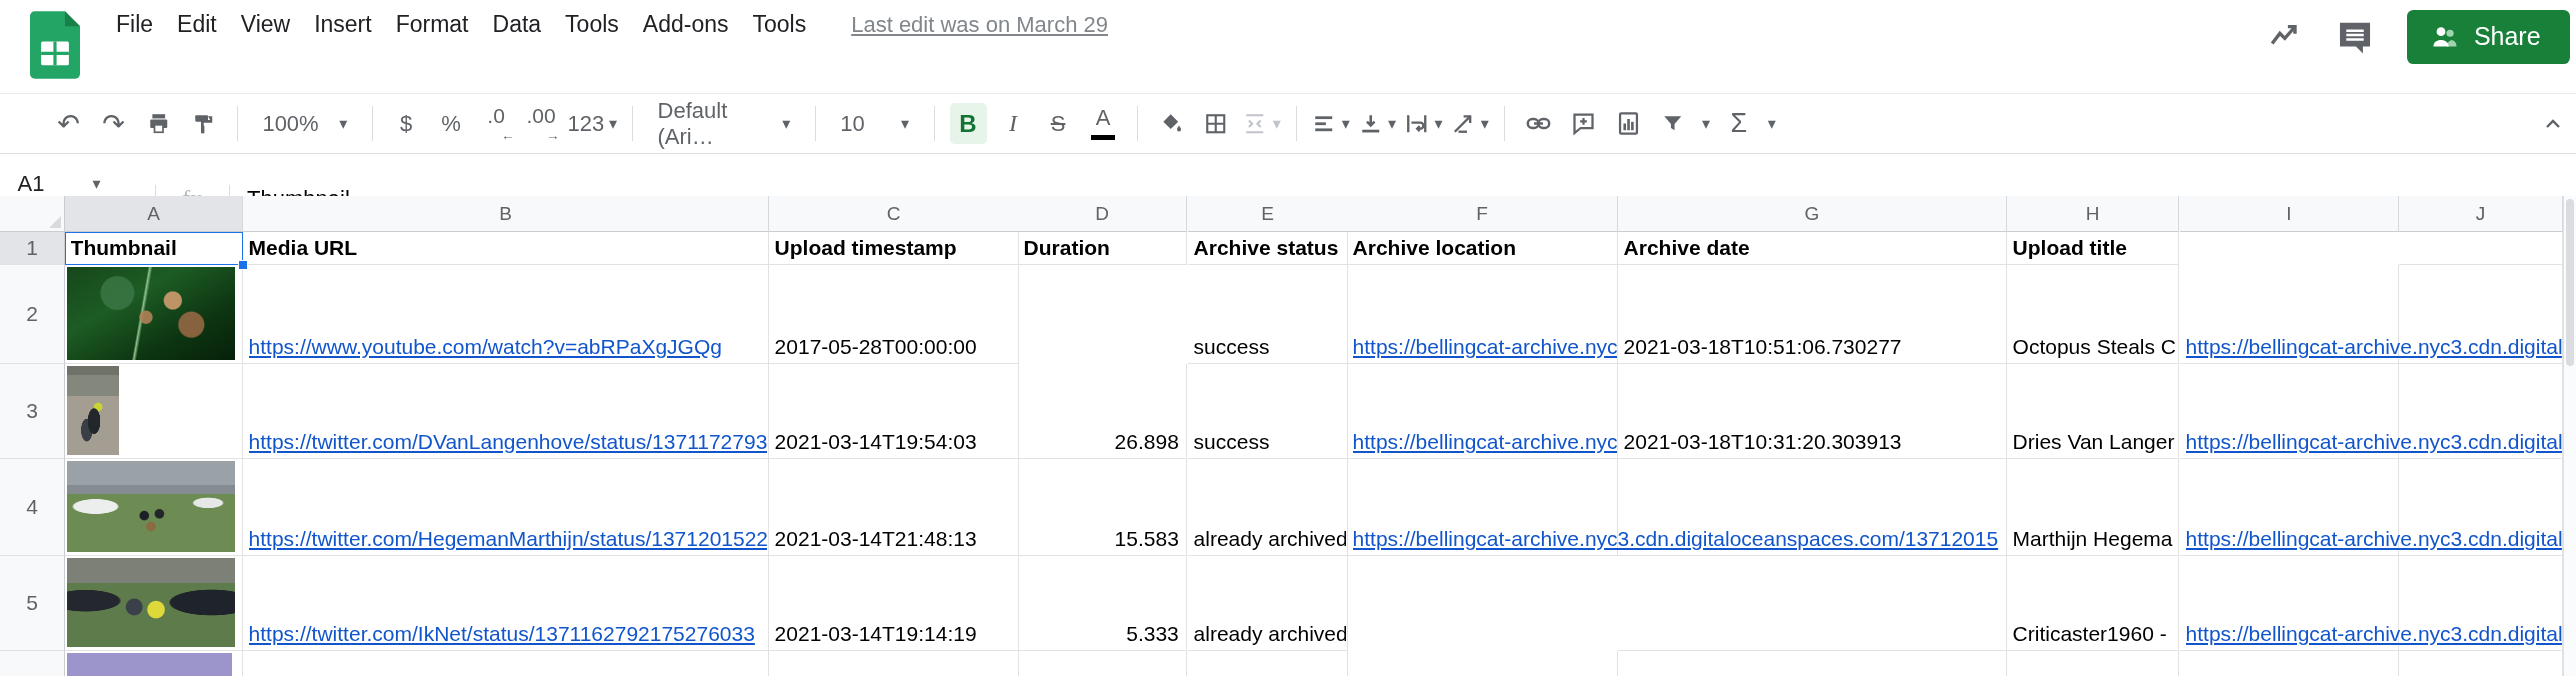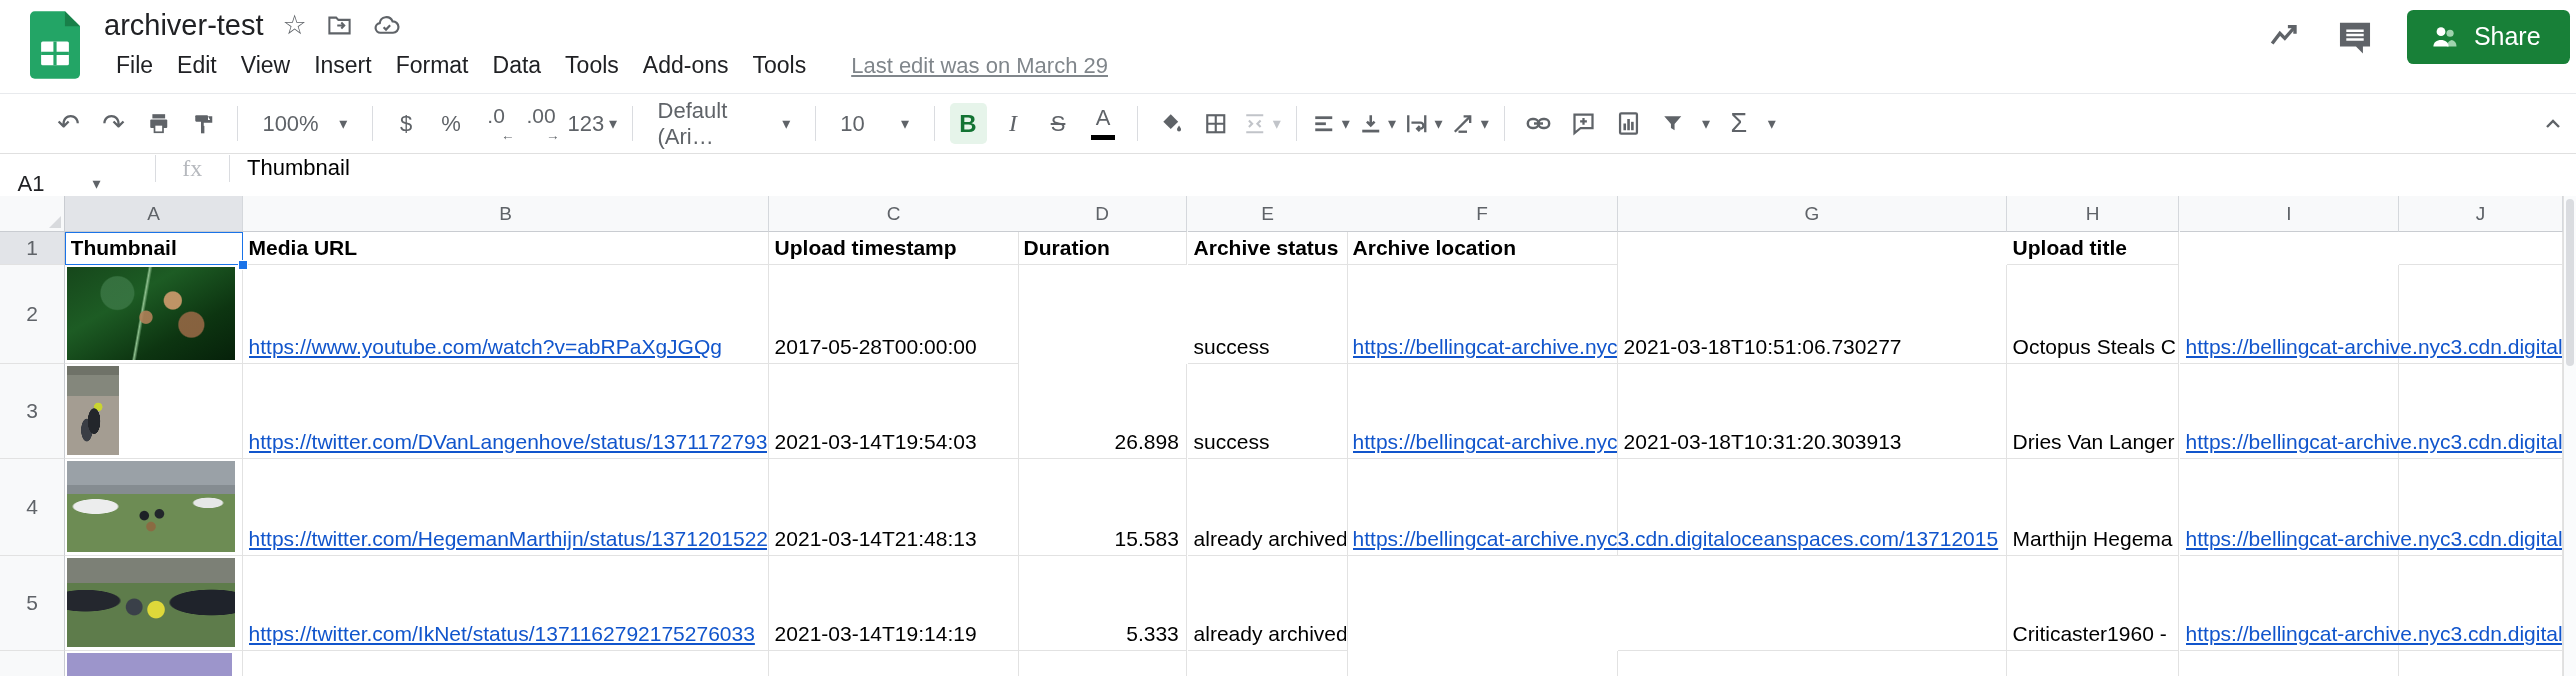--- a/index.html
+++ b/index.html
@@ -43,21 +43,21 @@
   .bold-btn .b { color:#137333; font-weight:700; font-size:24px; }
   .ital { font-style:italic; font-family:"Liberation Serif", serif; font-size:24px; }
   .strik { text-decoration:line-through; font-size:22px; }
   .tcolor { display:flex; flex-direction:column; align-items:center; line-height:1; }
   .tcolor .A { font-size:22px; }
   .tcolor .bar { width:24px; height:5.6px; background:#000; margin-top:1.6px; }
   .collapse { position:absolute; right:11px; top:0; height:100%; display:flex; align-items:center; color:#5f6368; cursor:pointer; }
 
   
   .fbar { position:absolute; left:0; top:155px; width:2576px; height:58px; background:#fff;
-    border-bottom:0.8px solid #e0e0e0; display:flex; align-items:flex-start; }
+    border-bottom:0.8px solid #e0e0e0; display:flex; align-items:flex-end; }
   .namebox { width:155px; height:100%; display:flex; align-items:center; padding-left:17.5px; gap:48px; cursor:pointer; }
   .namebox .ref { font-size:22px; color:#202124; }
   .fdiv { width:0.8px; height:27px; background:#dadce0; }
   .fx { width:73px; text-align:center; font-size:24px; color:#b6b9be;
     font-family:"Liberation Serif", serif; }
   .fvalue { font-size:22px; color:#000; padding-left:17.5px; flex:1; white-space:nowrap; overflow:hidden; }
 
   
   #grid { position:absolute; left:0; top:196px; width:2563px; height:480px; background:#fff; overflow:hidden; }
   .colhead-row { position:absolute; left:0; top:0; height:36px; width:2563px; background:#f8f9fa; }
@@ -138,36 +138,20 @@
         <path d="M44 0 l19 19 h-19 z" fill="#188049"></path>
         <g fill="#fff">
           <rect x="14" y="38" width="35" height="30" rx="2"></rect>
         </g>
         <g stroke="#23a566" stroke-width="4">
           <path d="M14 53 h35 M31.5 38 v30"></path>
         </g>
       </svg>
     </div>
     <div class="head-main">
-      <div class="title-row">
-        <span class="doc-title">archiver-test</span>
-        <span class="ticon">☆</span>
-        <span class="ticon">
-          <svg viewBox="0 0 24 24" width="27" height="27" fill="none" stroke="#5f6368" stroke-width="1.8">
-            <path d="M3 5h6l2 2h10v12H3z"></path>
-            <path d="M10 12h6M13.6 9.4 16.2 12l-2.6 2.6"></path>
-          </svg>
-        </span>
-        <span class="ticon">
-          <svg viewBox="0 0 24 24" width="29" height="29" fill="none" stroke="#5f6368" stroke-width="1.8">
-            <path d="M7 18a4 4 0 0 1-.6-7.96A5.5 5.5 0 0 1 17 8.6 4.2 4.2 0 0 1 17.4 18z"></path>
-            <path d="M9.6 13.4l2 2 3.4-3.6"></path>
-          </svg>
-        </span>
-      </div>
       <nav class="menu-row" id="menubar">
           <span class="menu-item">File</span>
           <span class="menu-item">Edit</span>
           <span class="menu-item">View</span>
           <span class="menu-item">Insert</span>
           <span class="menu-item">Format</span>
           <span class="menu-item">Data</span>
           <span class="menu-item">Tools</span>
           <span class="menu-item">Add-ons</span>
           <span class="menu-item">Tools</span>
@@ -395,20 +379,23 @@
         </div>
         <div class="cell" style="left: 1018px; width: 169px;">
           <span class="cellv hdr" style="width: 162px;">Duration</span>
         </div>
         <div class="cell" style="left: 1188px; width: 160px;">
           <span class="cellv hdr" style="width: 152px;">Archive status</span>
         </div>
         <div class="cell" style="left: 1347px; width: 271px;">
           <span class="cellv hdr" style="width: 264px;">Archive location</span>
         </div>
+        <div class="cell" style="left: 1618px; width: 389px;">
+          <span class="cellv hdr" style="width: 382px;">Archive date</span>
+        </div>
         <div class="cell" style="left: 2007px; width: 172px;">
           <span class="cellv hdr" style="width: 165px;">Upload title</span>
         </div>
         <div class="cell" style="left: 2399px; width: 164px;"></div>
       </div>
       <div class="grow" style="top: 69px; height: 99px;">
         <div class="rowhead">2</div>
         <div class="cell" style="left: 65px; width: 178px;">
           <div class="thumb t-octopus-tangled-in-net"></div>
         </div>

